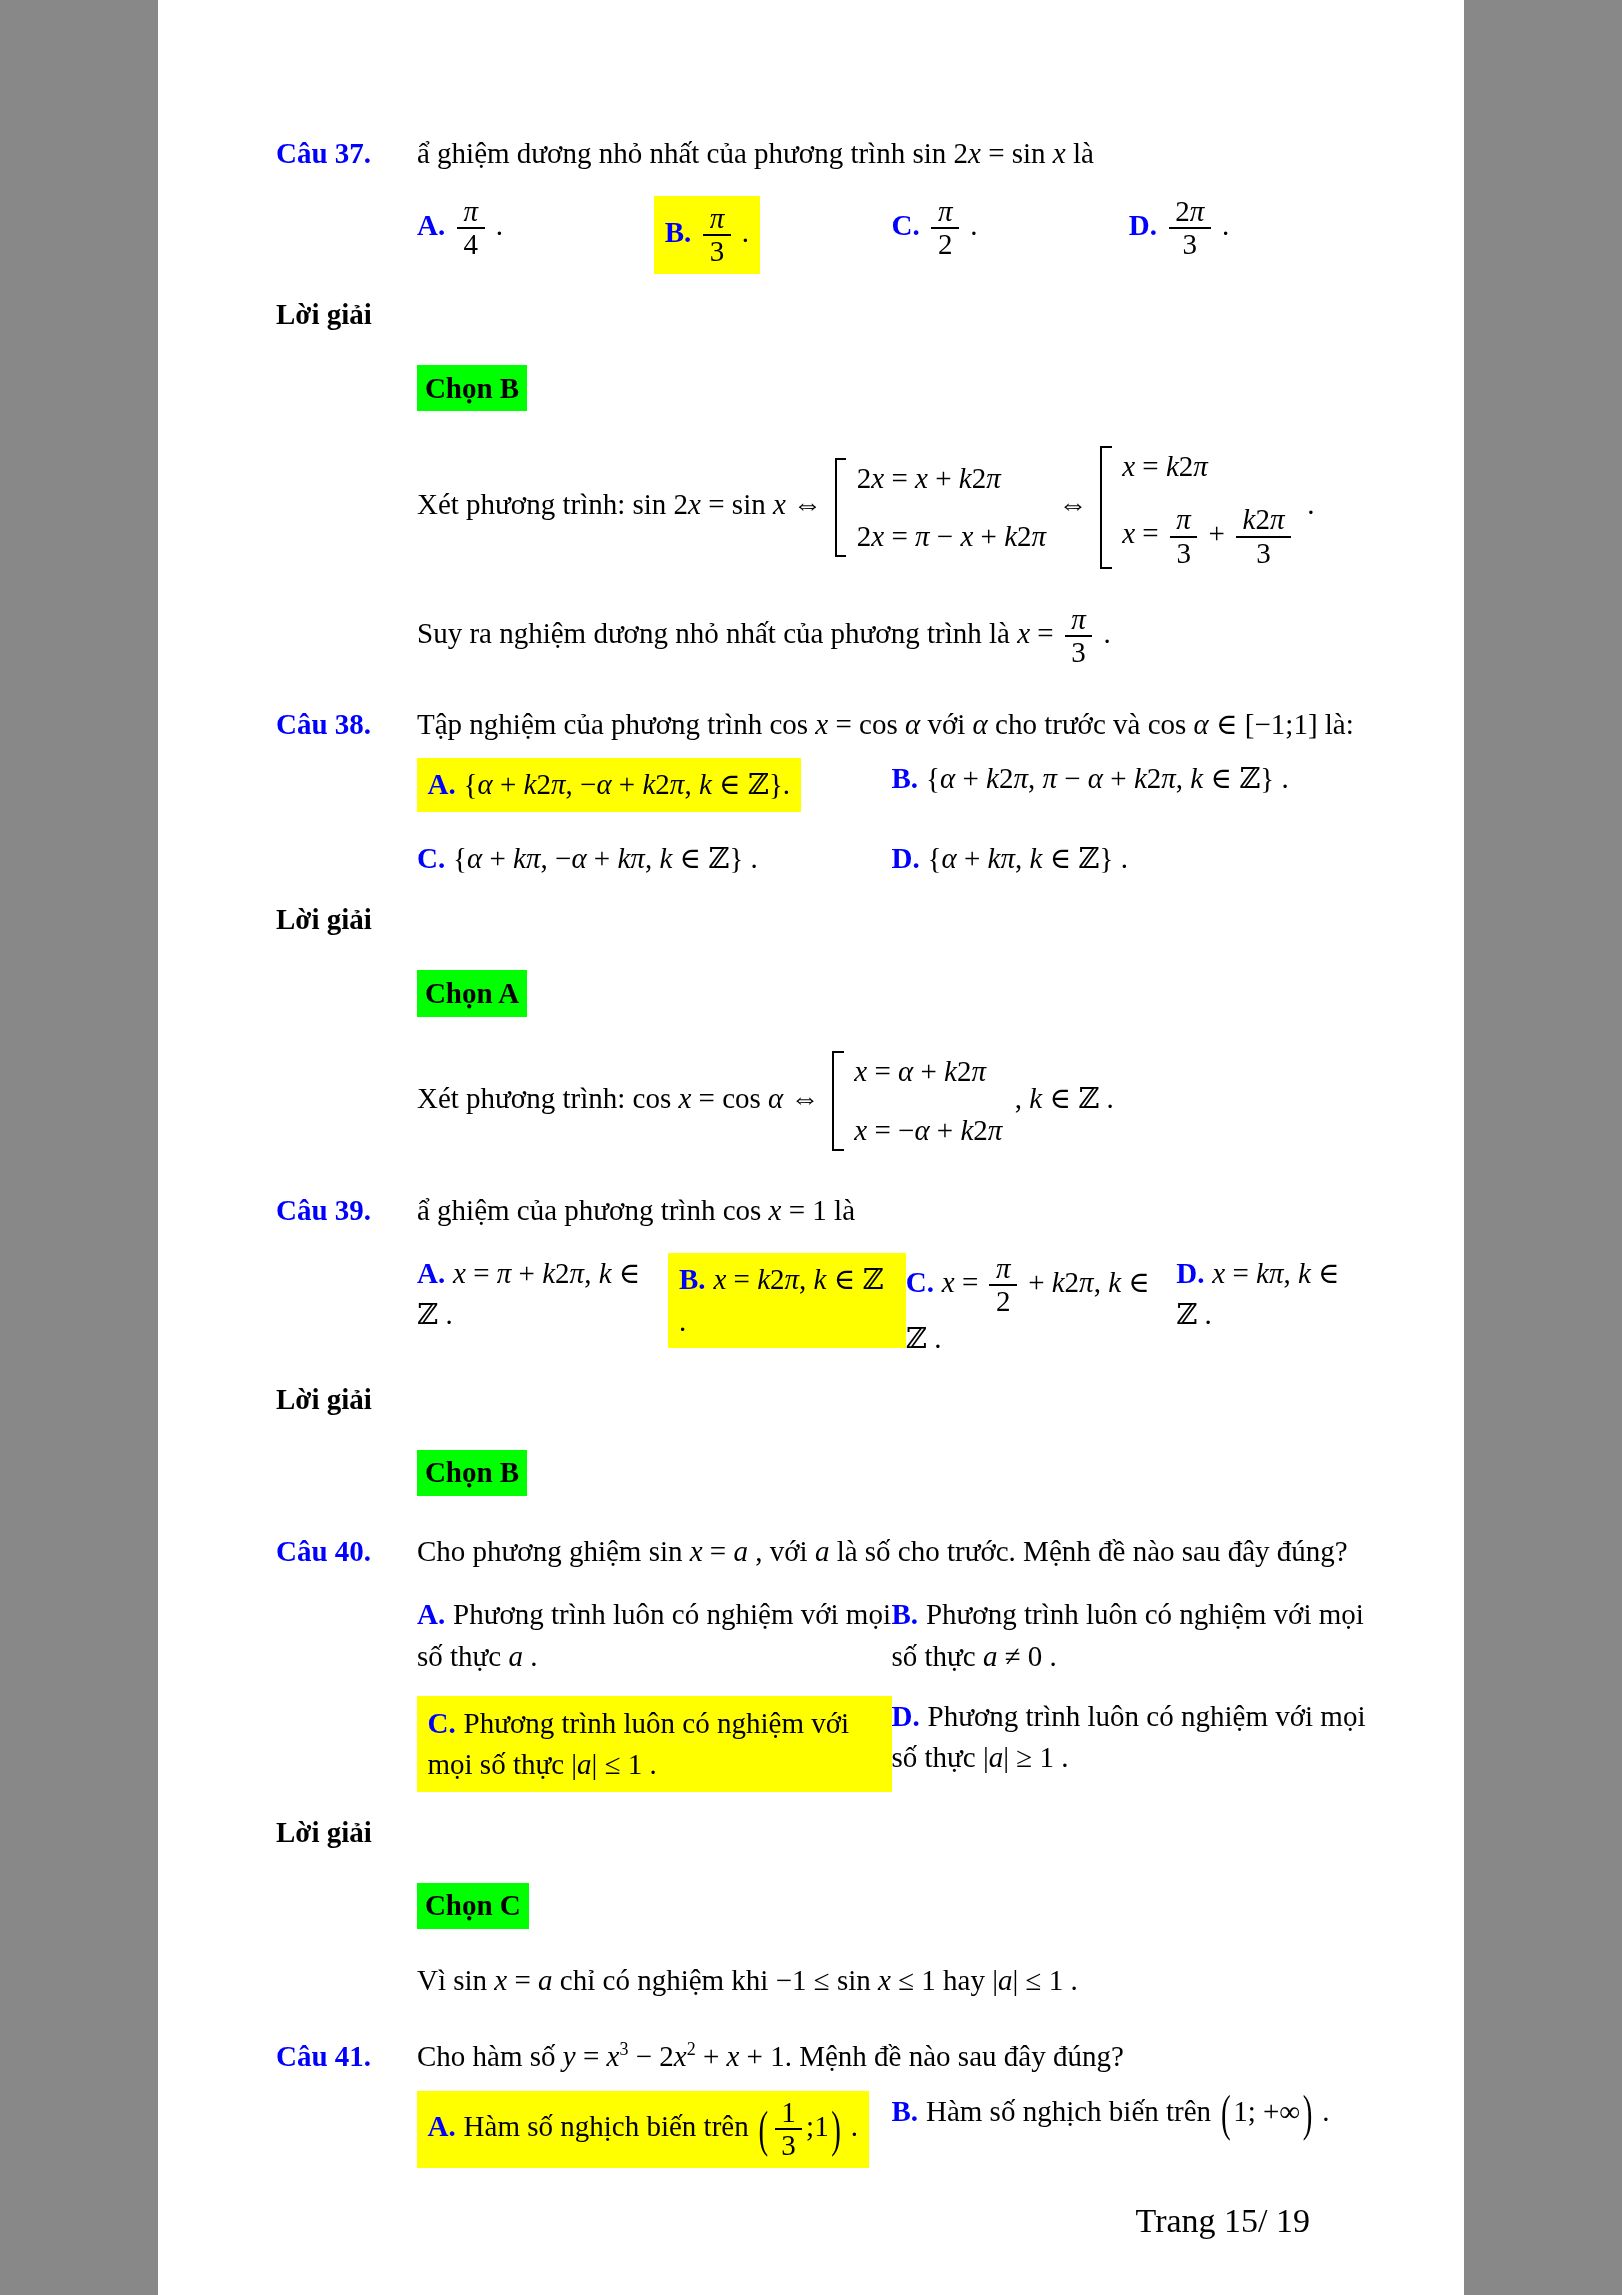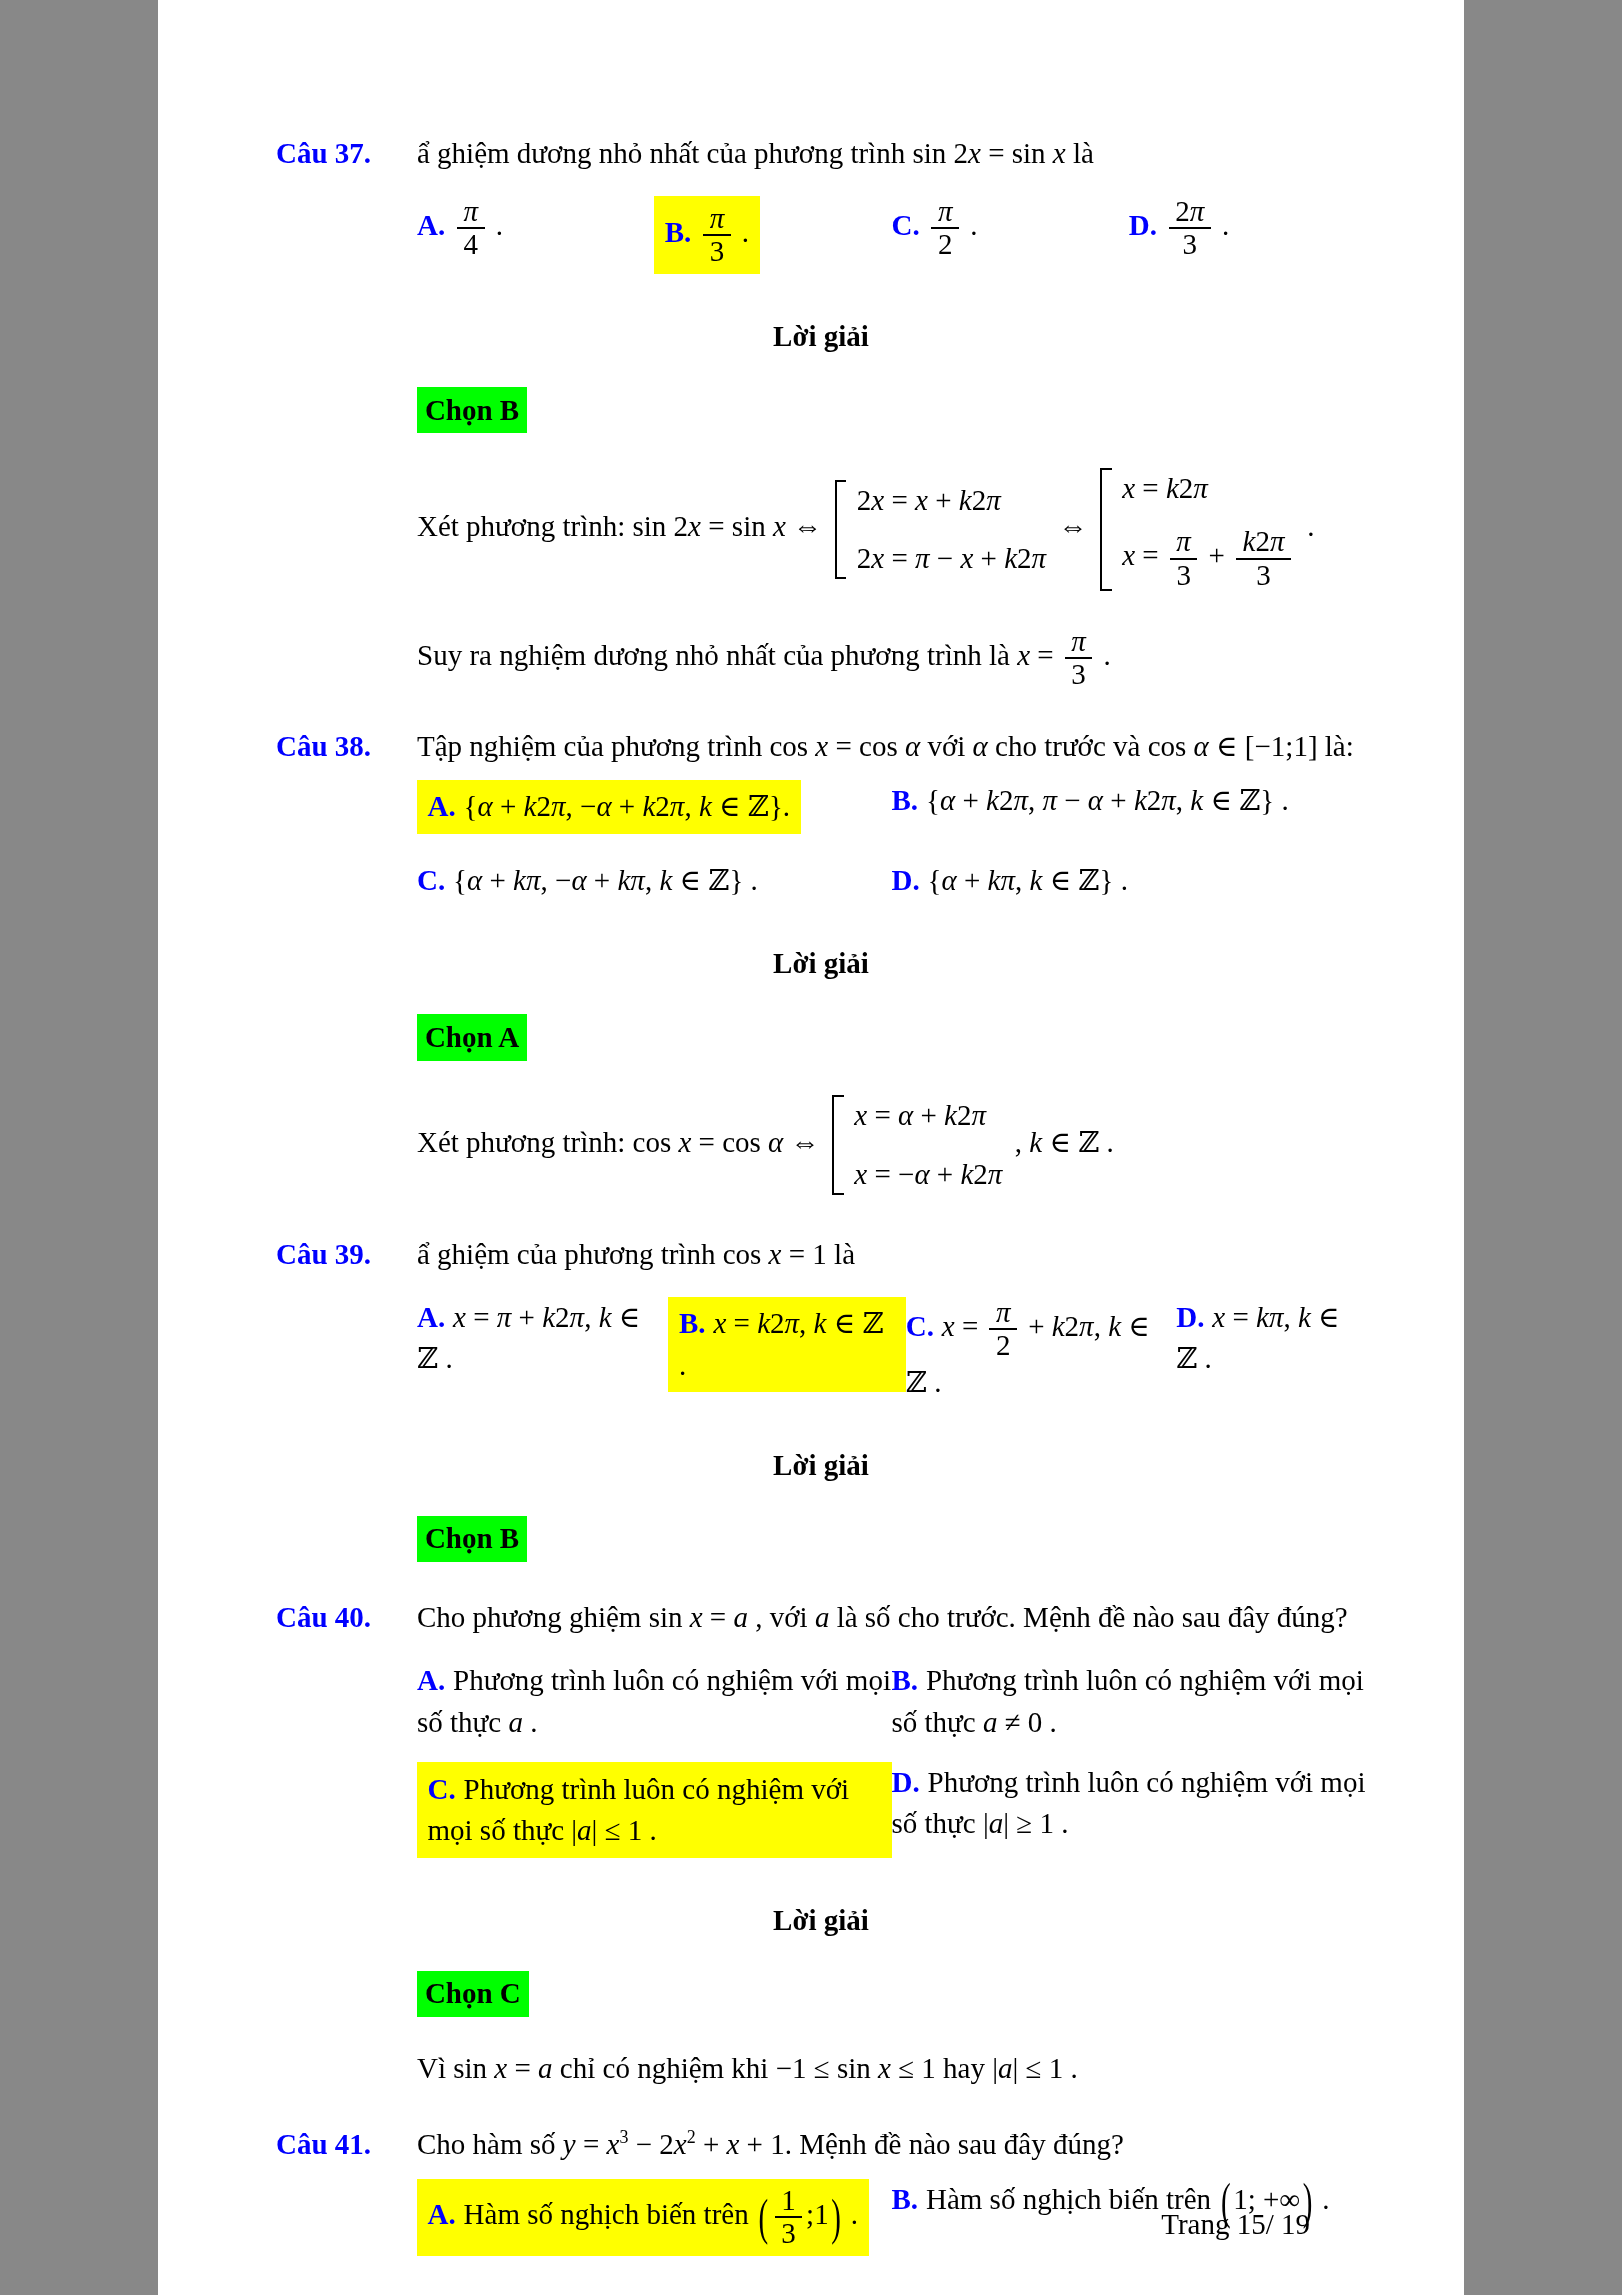--- a/index.html
+++ b/index.html
@@ -24,40 +24,40 @@
   .opts{display:grid;margin:22px 0 6.5px 141px;row-gap:26px;align-items:start;}
   .row4{grid-template-columns:repeat(4,1fr);}
   .row4w{grid-template-columns:26.5% 25% 28.5% 20%;}
   .grid2{grid-template-columns:1fr 1fr;margin-top:13px;}
   .stack{grid-template-columns:1fr 1fr;row-gap:19.6px;}
   .optwrap{display:inline-block;}
   .optlabel{color:var(--blue);font-weight:bold;margin-right:7.9px;}
   .hl{background:var(--yellow);padding:6.5px 10.5px;}
 
   
-  .solhead{text-align:center;font-weight:bold;margin-top:42px;}
+  .solhead{text-align:left;font-weight:bold;margin-top:20px;}
   .chonline{margin:30px 0 0 141px;}
   .chon{background:var(--green);font-weight:bold;display:inline-block;padding:2.6px 7.9px;}
 
   
   .para{margin:31px 0 0 141px;}
 
   
   .seg-i{font-style:italic;}
   sup{font-size:0.62em;line-height:0;}
   .frac{display:inline-block;vertical-align:middle;text-align:center;line-height:1.08;margin:0 3.9px;}
   .frac .num{display:block;padding:0 6.5px;}
   .frac .den{display:block;border-top:2px solid var(--ink);padding:0 6.5px;}
   .cases{display:inline-flex;align-items:center;vertical-align:middle;margin:3.9px 5.2px;}
   .lbr{align-self:stretch;width:11.8px;border-left:2.6px solid var(--ink);border-top:2.6px solid var(--ink);border-bottom:2.6px solid var(--ink);margin-right:10.5px;}
   .rows{display:inline-flex;flex-direction:column;gap:17px;text-align:left;}
   .crow{display:inline-block;}
   .bp{display:inline-block;transform:scaleY(1.75);transform-origin:center;vertical-align:middle;margin:0 2.6px;font-weight:400;}
 
-  .footer{position:absolute;right:154px;bottom:50px;font-size:29px;}
+  .footer{position:absolute;right:154px;bottom:50px;font-size:34px;}
 </style>
 </head>
 <body>
 
 <div class="page">
   <div class="content">
       <div class="qline">
         <span class="qno">Câu 37.</span>
         <span class="qbody"><span class="seg-t">ẩ ghiệm dương nhỏ nhất của phương trình sin 2</span><span class="seg-i">x</span><span class="seg-t"> = sin </span><span class="seg-i">x</span><span class="seg-t"> là</span></span>
       </div>

